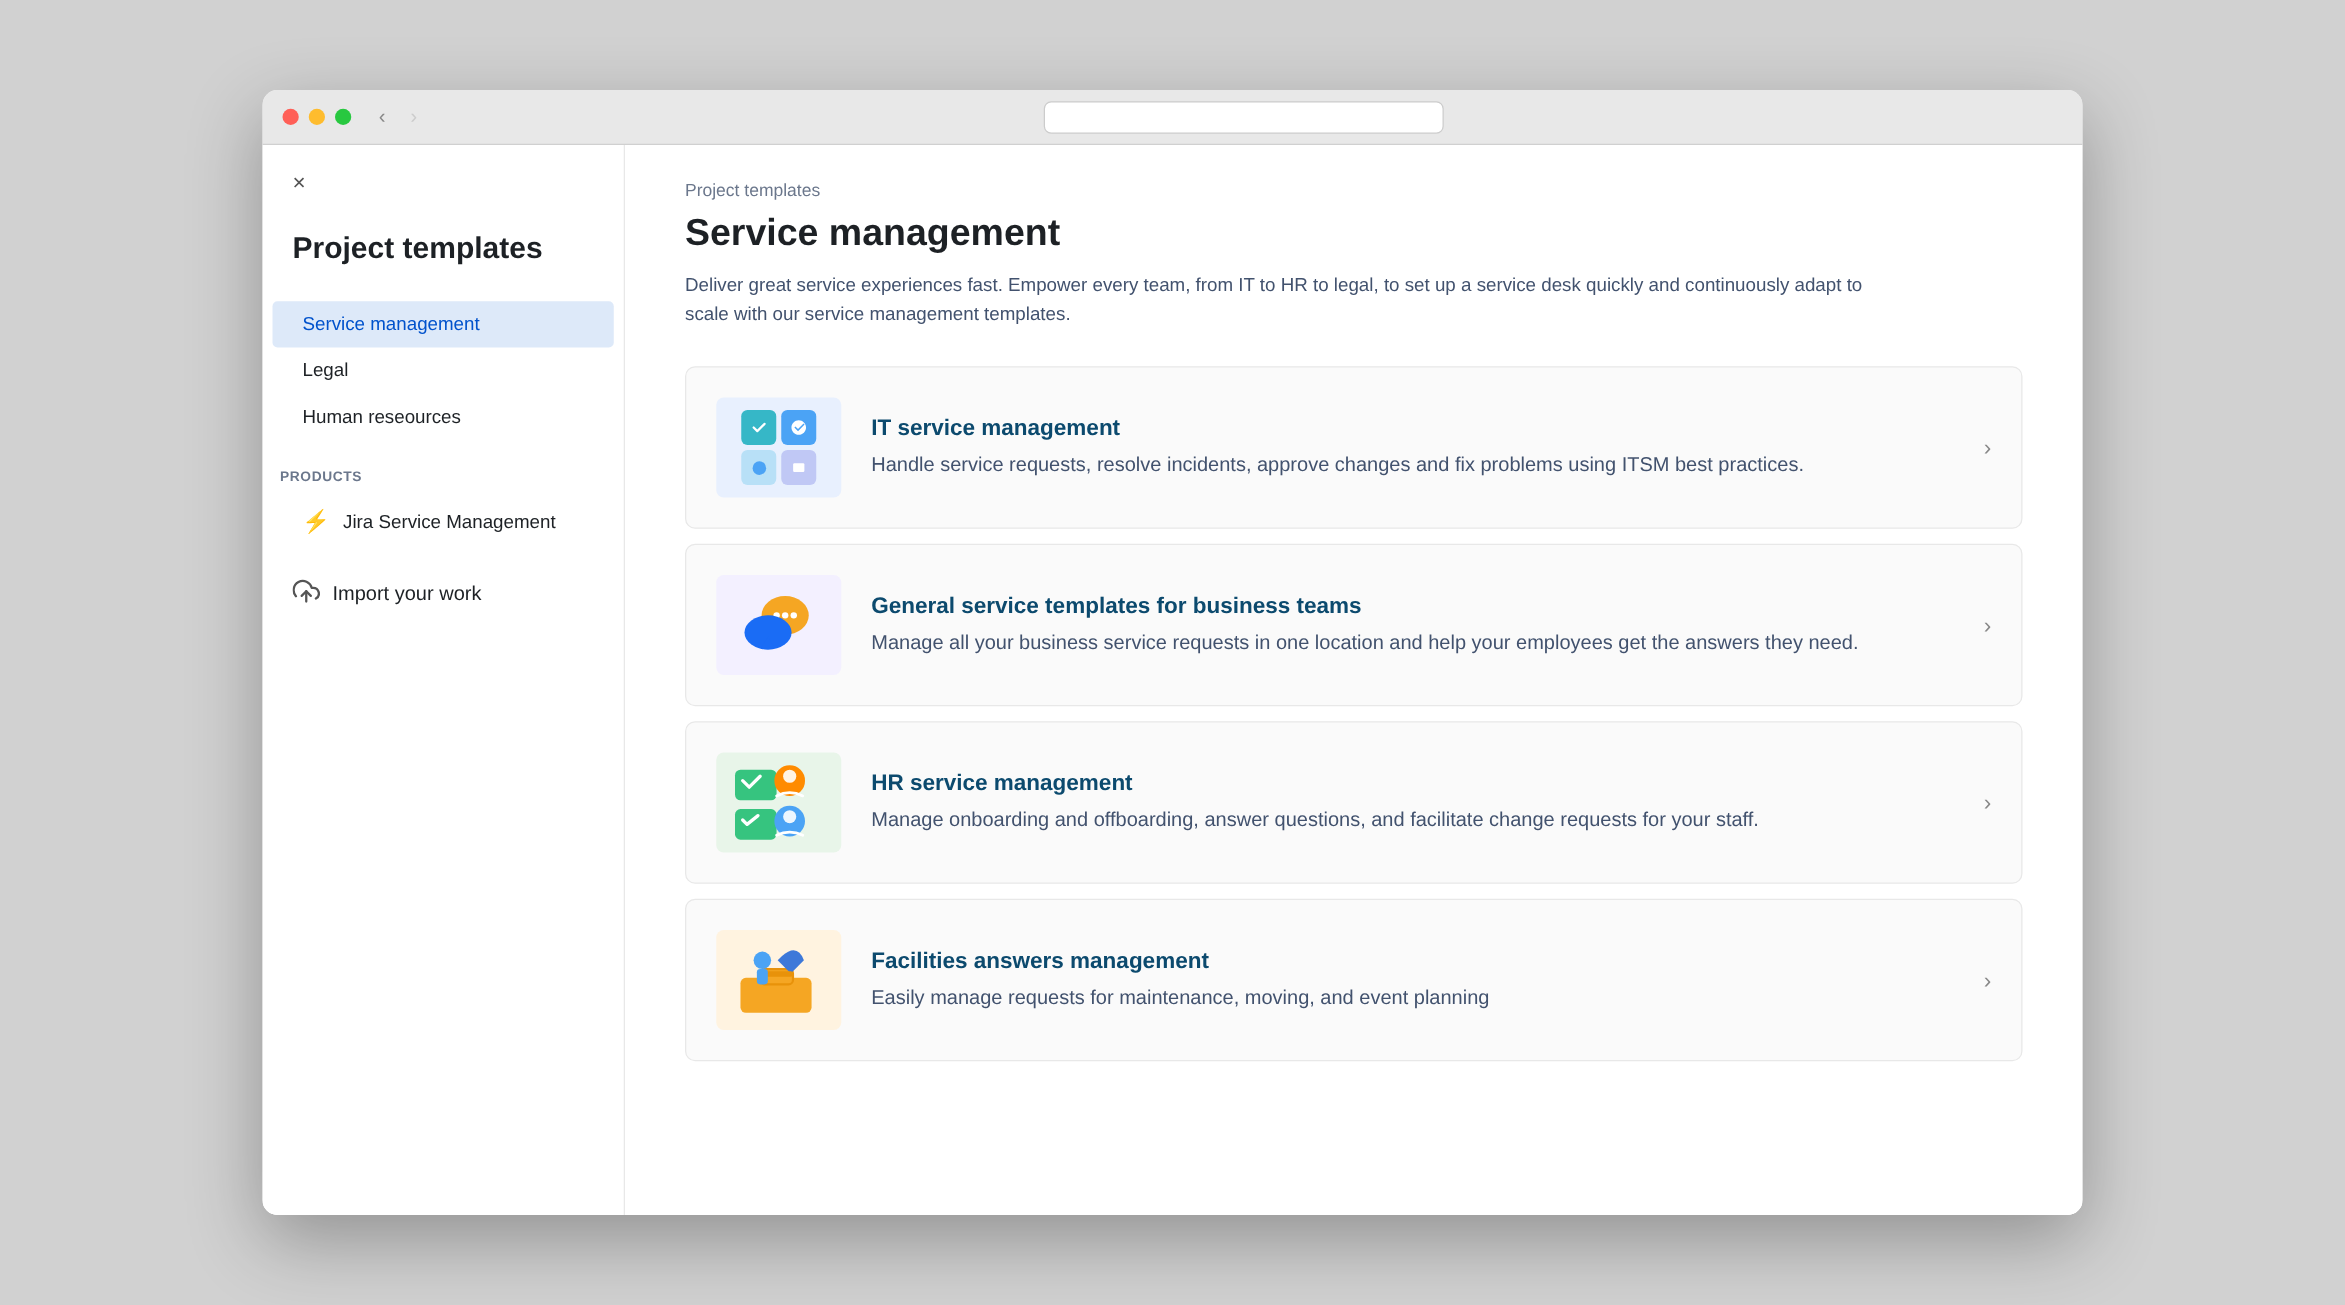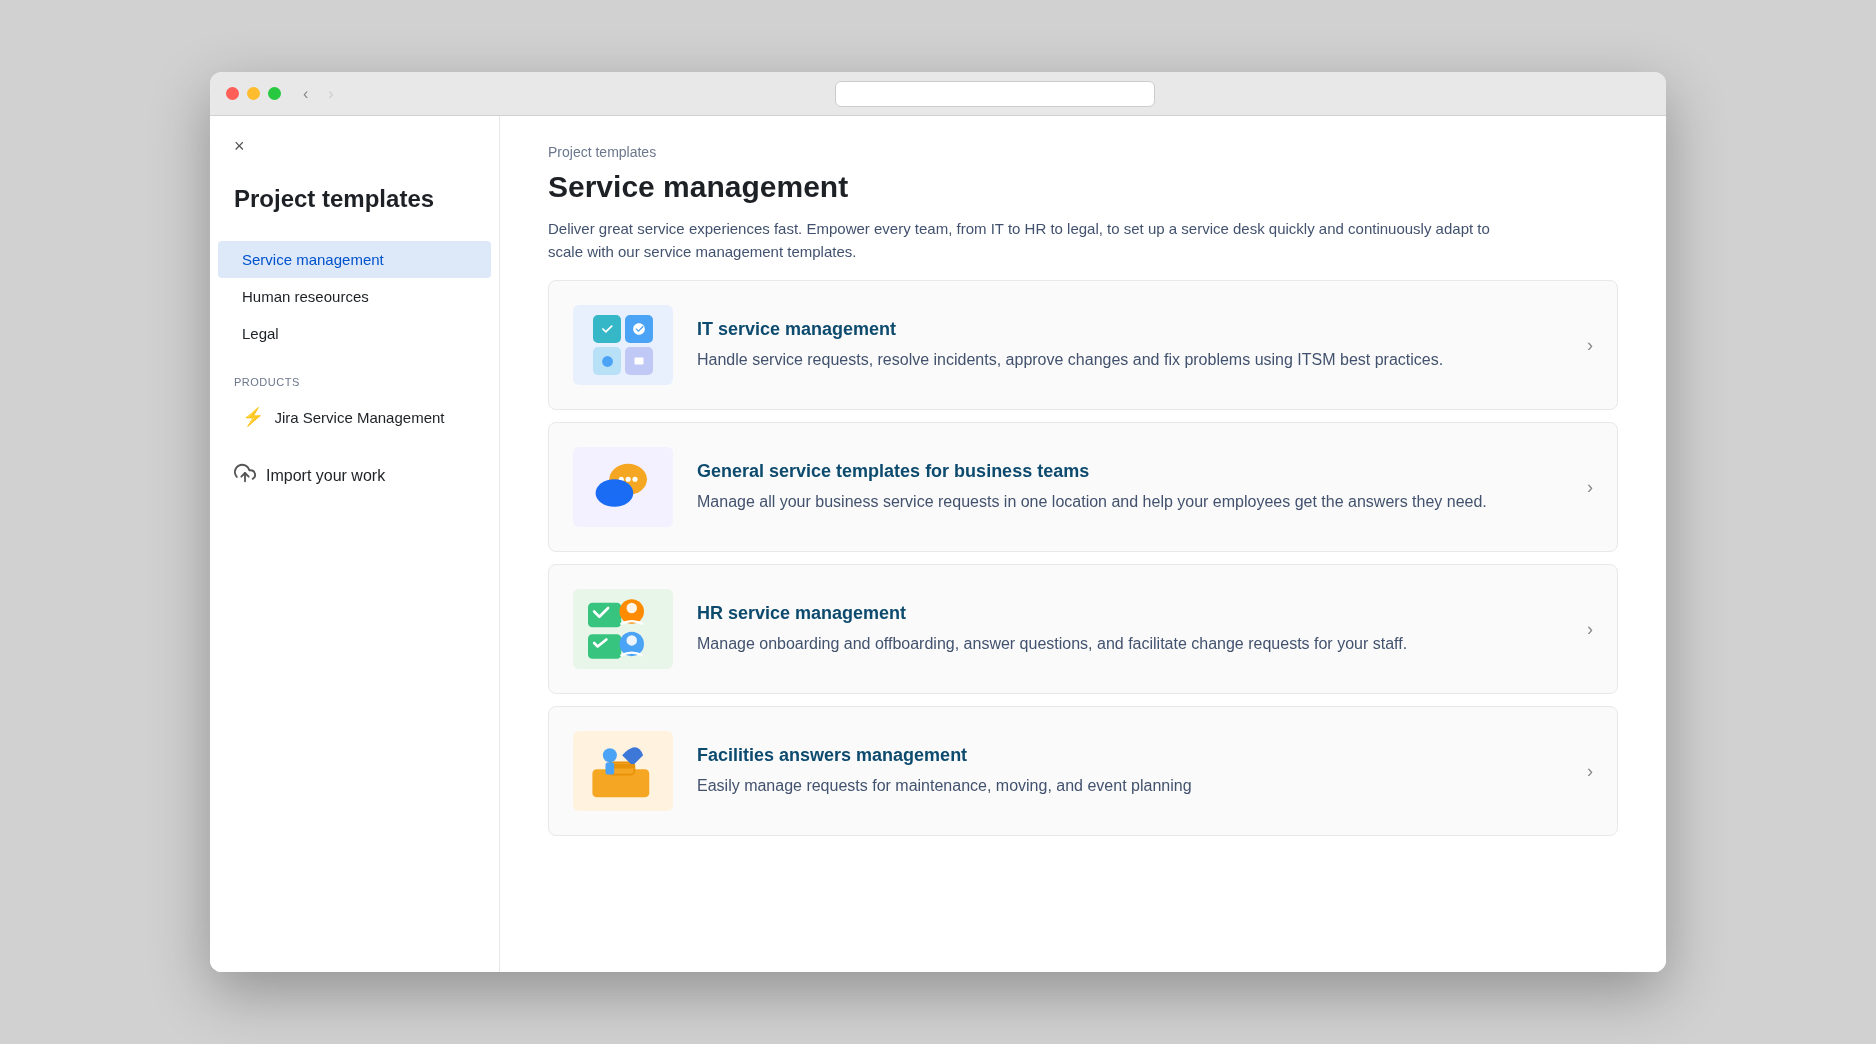--- a/index.html
+++ b/index.html
@@ -127,25 +127,25 @@
     }
 
     .sidebar-nav-item.active {
       background: #dde9f9;
       color: #0052cc;
       font-weight: 500;
     }
 
     .sidebar-section-label {
       font-size: 11px;
-      font-weight: 400;
+      font-weight: 700;
       color: #6b778c;
       text-transform: uppercase;
       letter-spacing: 0.5px;
-      padding: 24px 24px 8px;
+      padding: 24px 14px 8px;
     }
 
     .sidebar-product-item {
       display: flex;
       align-items: center;
       gap: 10px;
       padding: 10px 24px;
       font-size: 15px;
       color: #1d2125;
       cursor: pointer;
@@ -190,21 +190,21 @@
       font-size: 30px;
       font-weight: 700;
       color: #1d2125;
       margin-bottom: 14px;
     }
 
     .page-description {
       font-size: 15px;
       color: #42526e;
       line-height: 1.5;
-      margin-bottom: 17px;
+      margin-bottom: 30px;
       max-width: 960px;
     }
 
     
     .template-card {
       display: flex;
       align-items: center;
       border: 1px solid #e8e8e8;
       border-radius: 8px;
       padding: 24px;
@@ -307,22 +307,22 @@
   </div>
 
   <div class="app-body">
 
     <div class="sidebar">
       <button class="close-btn">×</button>
       <div class="sidebar-title">Project templates</div>
 
       <ul class="sidebar-nav">
         <li class="sidebar-nav-item active">Service management</li>
+        <li class="sidebar-nav-item">Legal</li>
         <li class="sidebar-nav-item">Human reseources</li>
-        <li class="sidebar-nav-item">Legal</li>
       </ul>
 
       <div class="sidebar-section-label">PRODUCTS</div>
 
       <div class="sidebar-product-item">
         <span class="product-icon">⚡</span>
         <span>Jira Service Management</span>
       </div>
 
       <div class="sidebar-import">

